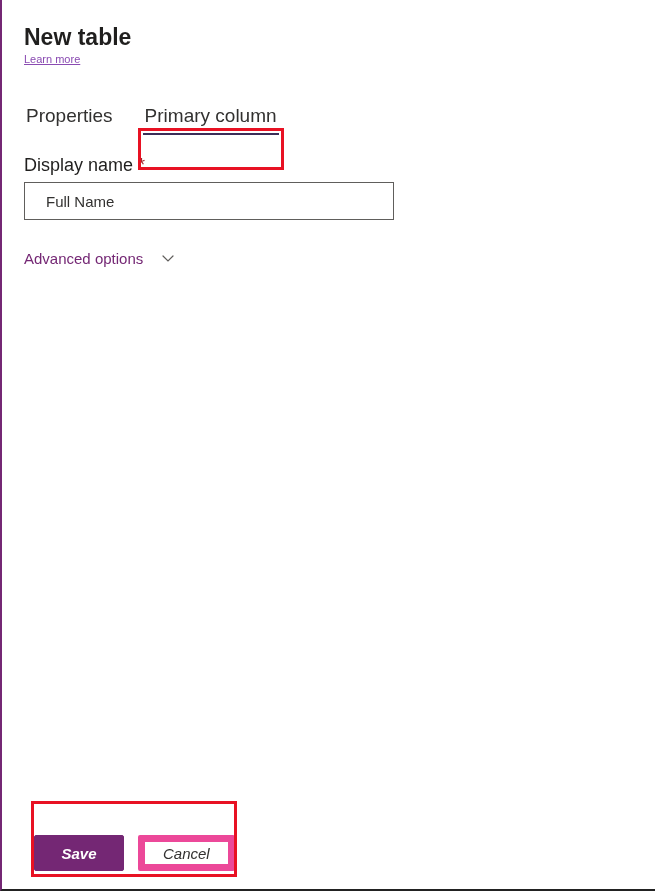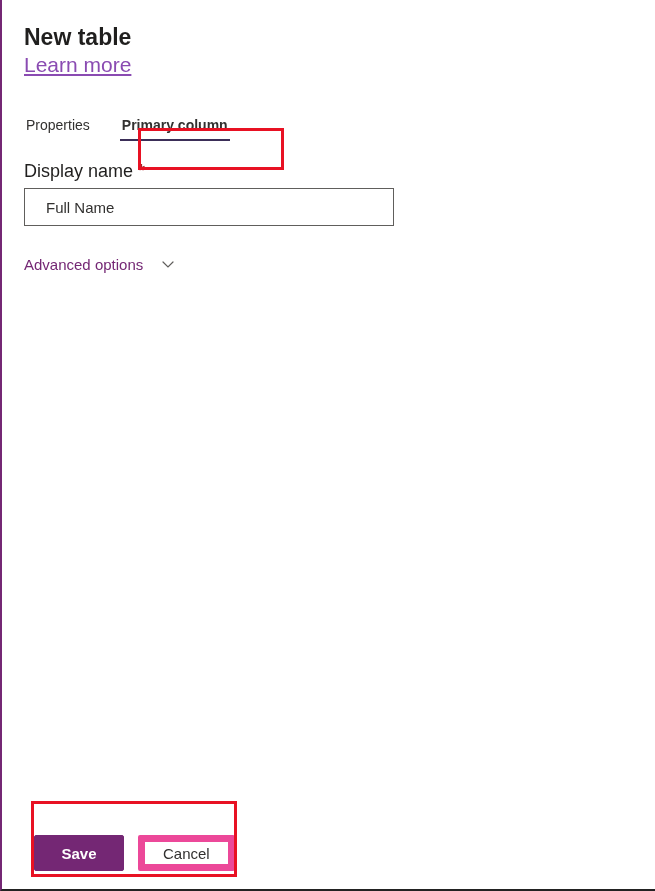--- a/index.html
+++ b/index.html
@@ -25,42 +25,42 @@
       color: #201f1e;
       margin-top: 4px;
     }
     .subtitle {
       font-size: 15.5px;
       color: #605e5c;
       margin-top: 10px;
       line-height: 1.35;
     }
     .learn-more {
-      font-size: 21px;
+      font-size: 11px;
       color: #8a4bb2;
       text-decoration: underline;
       margin-top: 2px;
       cursor: pointer;
       display: inline-block;
     }
     .tabs {
       display: flex;
       gap: 28px;
       margin-top: 32px;
       align-items: center;
     }
     .tab {
-      font-size: 14px;
+      font-size: 19px;
       color: #323130;
       padding: 8px 2px 8px 2px;
       cursor: pointer;
       position: relative;
     }
     .tab.active {
-      font-weight: 700;
+      font-weight: 400;
     }
     .tab.active::after {
       content: "";
       position: absolute;
       bottom: 0px;
       left: 0;
       right: 0;
       height: 2px;
       background: #3b2e58;
     }
@@ -131,20 +131,21 @@
       gap: 14px;
     }
     .btn {
       min-width: 90px;
       height: 36px;
       font-size: 15px;
       font-family: inherit;
       cursor: pointer;
       border-radius: 2px;
       padding: 0 18px;
+      font-style: italic;
     }
     .btn-primary {
       background: #742774;
       color: #fff;
       border: 1px solid #742774;
       font-weight: 600;
     }
     .btn-default {
       background: #fff;
       color: #323130;

